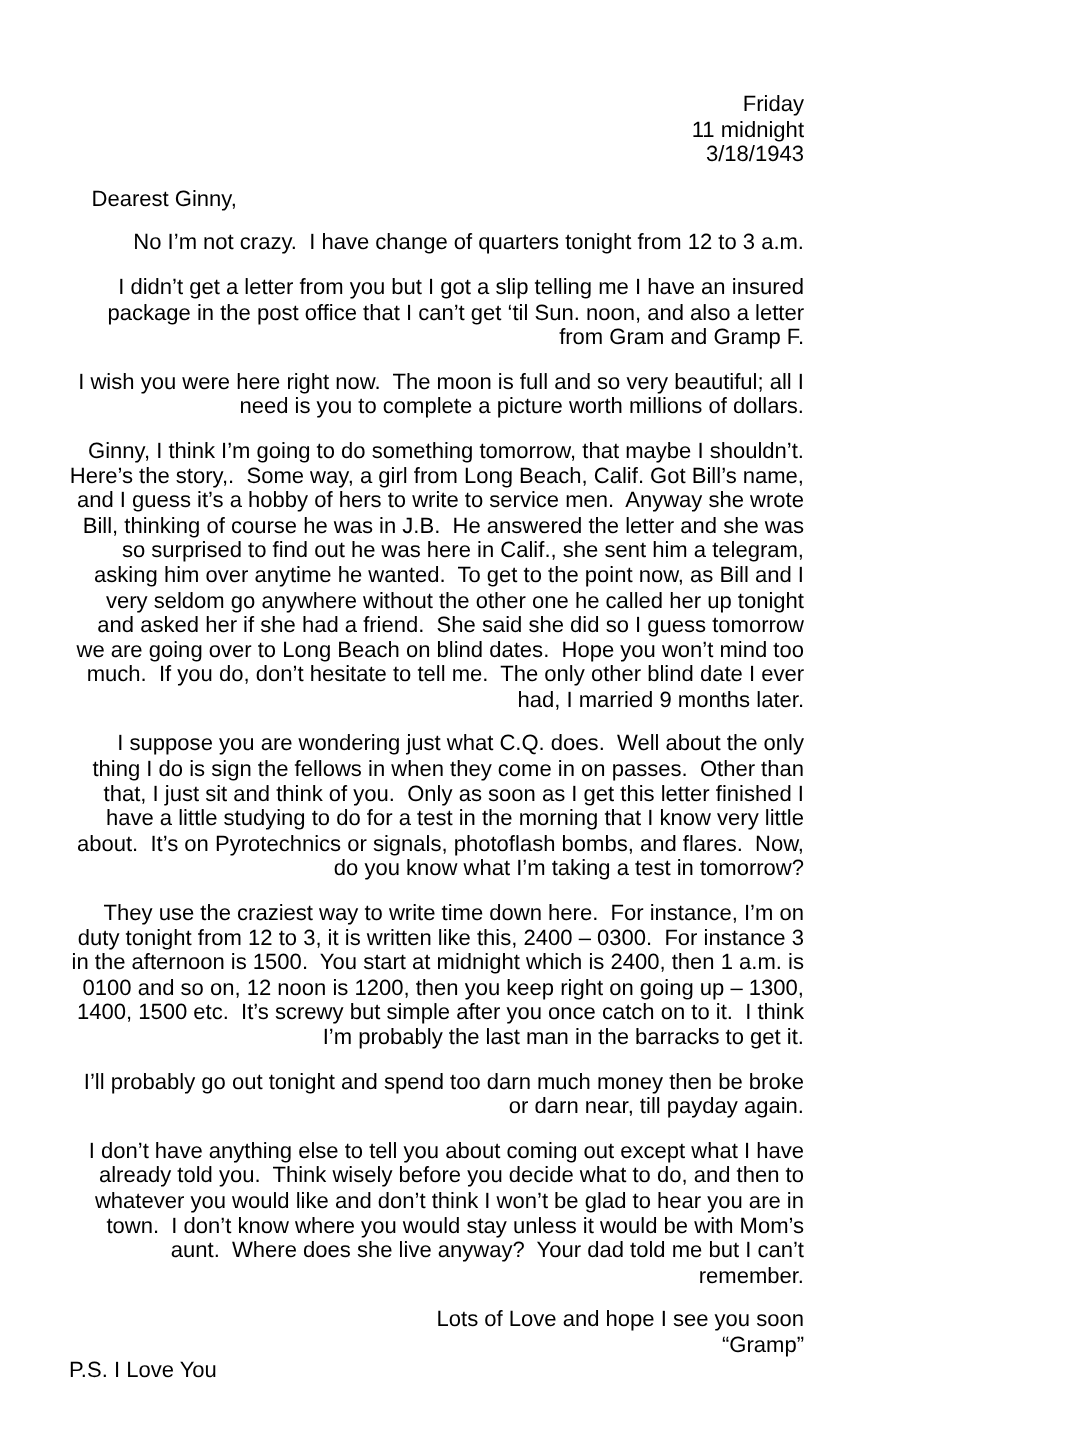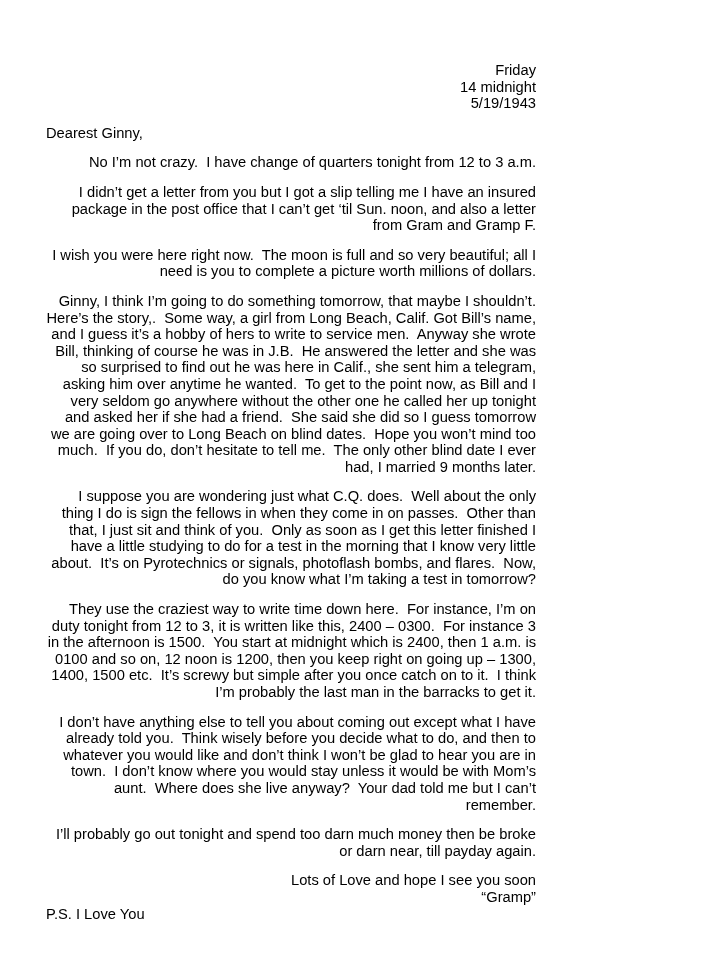--- a/index.html
+++ b/index.html
@@ -22,20 +22,21 @@
   }
   .date-block {
     text-align: right;
   }
   .date-line {
     white-space: pre-wrap;
   }
   .salutation {
     margin-top: 13px;
     white-space: pre-wrap;
+    margin-left: 15px;
   }
   p.para {
     margin: 13px 0 0 0;
     white-space: pre-wrap;
     text-align: right;
   }
   .closing {
     margin-top: 13px;
     text-align: right;
   }
@@ -47,34 +48,34 @@
     white-space: pre-wrap;
   }
 </style>
 </head>
 <body>
 
 <div class="page">
 
   <div class="date-block">
     <div class="date-line">Friday</div>
-    <div class="date-line">14 midnight</div>
-    <div class="date-line">5/19/1943</div>
+    <div class="date-line">11 midnight</div>
+    <div class="date-line">3/18/1943</div>
   </div>
 
   <div class="salutation">Dearest Ginny,</div>
 
   <p class="para">No I’m not crazy.  I have change of quarters tonight from 12 to 3 a.m.</p>
   <p class="para">I didn’t get a letter from you but I got a slip telling me I have an insured package in the post office that I can’t get ‘til Sun. noon, and also a letter from Gram and Gramp F.</p>
   <p class="para">I wish you were here right now.  The moon is full and so very beautiful; all I need is you to complete a picture worth millions of dollars.</p>
   <p class="para">Ginny, I think I’m going to do something tomorrow, that maybe I shouldn’t.  Here’s the story,.  Some way, a girl from Long Beach, Calif. Got Bill’s name, and I guess it’s a hobby of hers to write to service men.  Anyway she wrote Bill, thinking of course he was in J.B.  He answered the letter and she was so surprised to find out he was here in Calif., she sent him a telegram, asking him over anytime he wanted.  To get to the point now, as Bill and I very seldom go anywhere without the other one he called her up tonight and asked her if she had a friend.  She said she did so I guess tomorrow we are going over to Long Beach on blind dates.  Hope you won’t mind too much.  If you do, don’t hesitate to tell me.  The only other blind date I ever had, I married 9 months later.</p>
   <p class="para">I suppose you are wondering just what C.Q. does.  Well about the only thing I do is sign the fellows in when they come in on passes.  Other than that, I just sit and think of you.  Only as soon as I get this letter finished I have a little studying to do for a test in the morning that I know very little about.  It’s on Pyrotechnics or signals, photoflash bombs, and flares.  Now, do you know what I’m taking a test in tomorrow?</p>
   <p class="para">They use the craziest way to write time down here.  For instance, I’m on duty tonight from 12 to 3, it is written like this, 2400 – 0300.  For instance 3 in the afternoon is 1500.  You start at midnight which is 2400, then 1 a.m. is 0100 and so on, 12 noon is 1200, then you keep right on going up – 1300, 1400, 1500 etc.  It’s screwy but simple after you once catch on to it.  I think I’m probably the last man in the barracks to get it.</p>
+  <p class="para">I’ll probably go out tonight and spend too darn much money then be broke or darn near, till payday again.</p>
   <p class="para">I don’t have anything else to tell you about coming out except what I have already told you.  Think wisely before you decide what to do, and then to whatever you would like and don’t think I won’t be glad to hear you are in town.  I don’t know where you would stay unless it would be with Mom’s aunt.  Where does she live anyway?  Your dad told me but I can’t remember.</p>
-  <p class="para">I’ll probably go out tonight and spend too darn much money then be broke or darn near, till payday again.</p>
 
   <div class="closing">
     <div>Lots of Love and hope I see you soon</div>
     <div>“Gramp”</div>
   </div>
 
   <p class="postscript">P.S. I Love You</p>
 
 </div>
 

